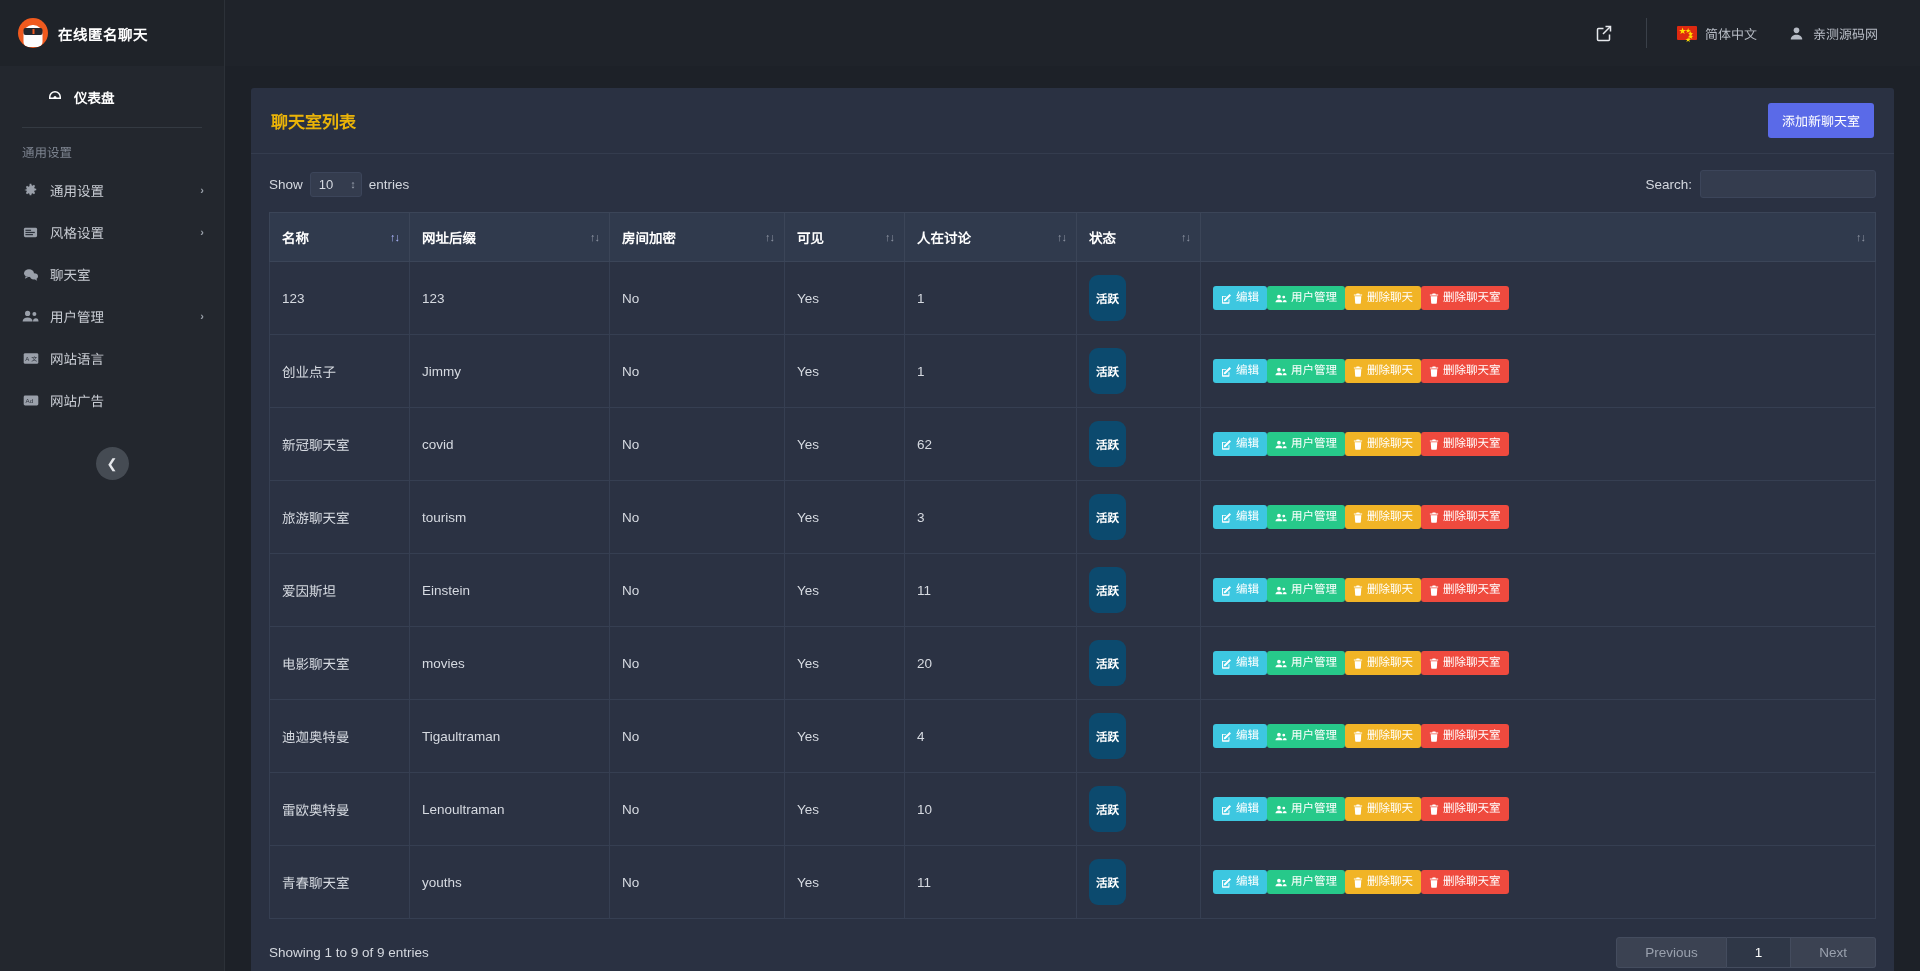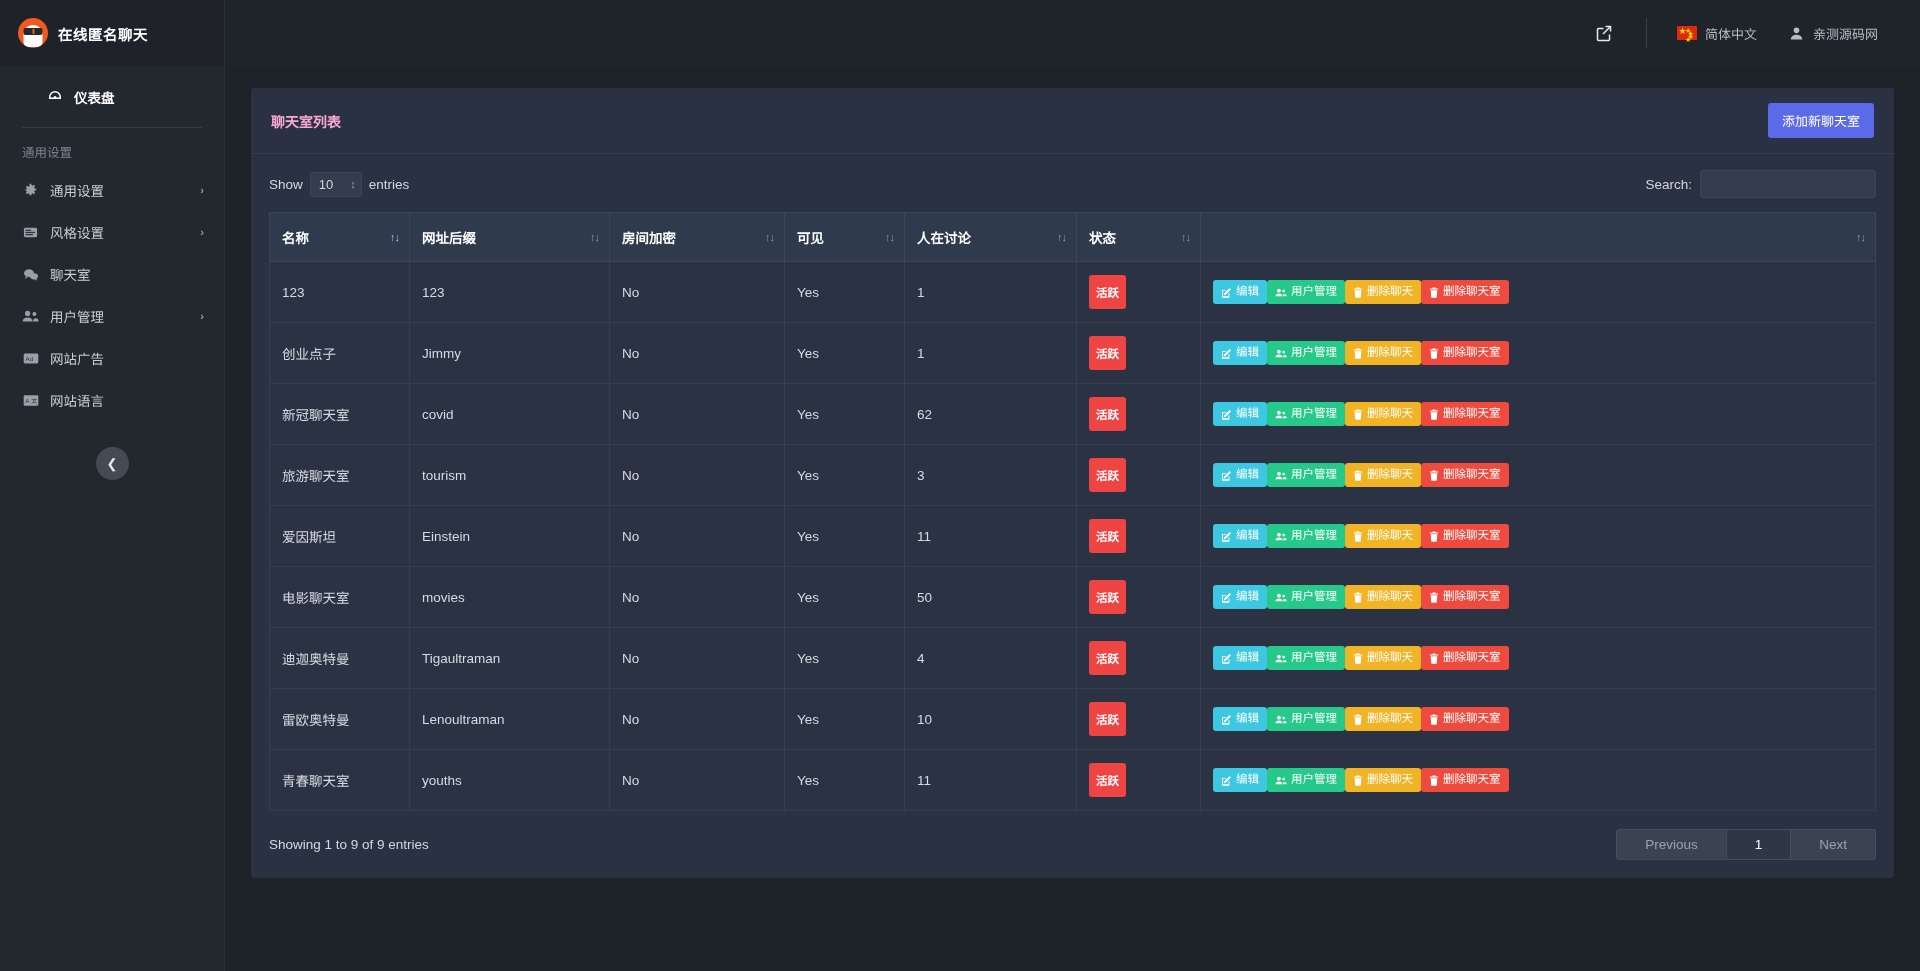--- a/index.html
+++ b/index.html
@@ -134,21 +134,21 @@
   .card {
     background: #2a3142;
     border-radius: 3px;
   }
   .card-head {
     display: flex; align-items: center; justify-content: space-between;
     padding: 15px 20px 15px 20px;
     border-bottom: 1px solid #343c4e;
     min-height: 62px;
   }
-  .card-title { color: #f9a8d4; font-size: 14px; font-weight: bold; }
+  .card-title { color: #eab308; font-size: 17px; font-weight: bold; }
   .btn-add {
     background: #5a6ae8; color: #fff; border: none;
     font-size: 13px; padding: 8px 14px; border-radius: 3px;
     cursor: pointer; font-family: inherit; white-space: nowrap;
   }
   .card-body { padding: 16px 18px 18px 18px; }
 
   .dt-top { display: flex; align-items: center; justify-content: space-between; margin-bottom: 14px; }
   .dt-length { color: #d4d8df; font-size: 13.5px; display: flex; align-items: center; gap: 7px; }
   .dt-select {
@@ -187,22 +187,22 @@
   th .sorter.on { color: #aeb7ff; }
   tbody td {
     color: #d6dae1; font-size: 13.5px;
     padding: 13px 12px;
     border: 1px solid #363f52;
     background: #2b3243;
     vertical-align: middle;
     white-space: nowrap; overflow: hidden;
   }
   .badge {
-    display: inline-block; background: #ef4444; color: #fff;
-    font-size: 11.5px; padding: 9px 7px; border-radius: 3px;
+    display: inline-block; background: #0c4a6e; color: #fff;
+    font-size: 11.5px; padding: 15px 7px; border-radius: 9px;
     font-weight: bold;
   }
   .actions { display: flex; align-items: center; }
   .abtn {
     border: none; border-radius: 3px; color: #fff;
     font-size: 11.5px; font-family: inherit;
     padding: 6px 8px; cursor: pointer; white-space: nowrap;
     display: inline-flex; align-items: center; gap: 4px;
     line-height: 1;
   }
@@ -307,36 +307,36 @@
             <path d="M11 12.4c0-2 1.2-3.1 2.9-3.1 1.6 0 2.6 1.1 2.6 3.1z"></path>
           </svg>
         </span>
         <span>用户管理</span>
         <span class="caret">›</span>
       </div>
 
       <div class="nav-item">
         <span class="ico">
           <svg width="16" height="13" viewBox="0 0 16 13" fill="currentColor">
-            <rect x="0.7" y="1.6" width="14.6" height="9.8" rx="1.4"></rect>
-            <text x="2.6" y="8.6" font-size="6.2" fill="#2b303a" font-family="Liberation Sans, sans-serif">Ad</text>
-          </svg>
-        </span>
-        <span>网站广告</span>
-      </div>
-
-      <div class="nav-item">
-        <span class="ico">
-          <svg width="16" height="13" viewBox="0 0 16 13" fill="currentColor">
             <rect x="0.7" y="1.2" width="14.6" height="10.6" rx="1.4"></rect>
             <text x="2.3" y="8.7" font-size="6" fill="#2b303a" font-family="Liberation Sans, sans-serif">A</text>
             <text x="8.3" y="8.7" font-size="6" fill="#2b303a" font-family="Liberation Sans, sans-serif">文</text>
           </svg>
         </span>
         <span>网站语言</span>
+      </div>
+
+      <div class="nav-item">
+        <span class="ico">
+          <svg width="16" height="13" viewBox="0 0 16 13" fill="currentColor">
+            <rect x="0.7" y="1.6" width="14.6" height="9.8" rx="1.4"></rect>
+            <text x="2.6" y="8.6" font-size="6.2" fill="#2b303a" font-family="Liberation Sans, sans-serif">Ad</text>
+          </svg>
+        </span>
+        <span>网站广告</span>
       </div>
 
       <div class="collapse-wrap">
         <button class="collapse-btn">
           <span>❮</span>
         </button>
       </div>
     </nav>
   </aside>
 
@@ -631,21 +631,21 @@
                           </svg>
                         </span>删除聊天室</button>
         </div>
       </td>
     </tr>
     <tr>
       <td>电影聊天室</td>
       <td>movies</td>
       <td>No</td>
       <td>Yes</td>
-      <td>50</td>
+      <td>20</td>
       <td><span class="badge">活跃</span></td>
       <td>
         <div class="actions">
           <button class="abtn a-edit"><span class="gl">
                           <svg width="11" height="11" viewBox="0 0 16 16" fill="currentColor">
                             <path d="M12.5 1.5l2 2-8 8-2.6.6.6-2.6z"></path>
                             <path d="M1.5 4.2h6v1.4H2.9v8h8V9h1.4v5.6a.9.9 0 0 1-.9.9H2.4a.9.9 0 0 1-.9-.9z"></path>
                           </svg>
                         </span>编辑</button>
           <button class="abtn a-users"><span class="gl">

